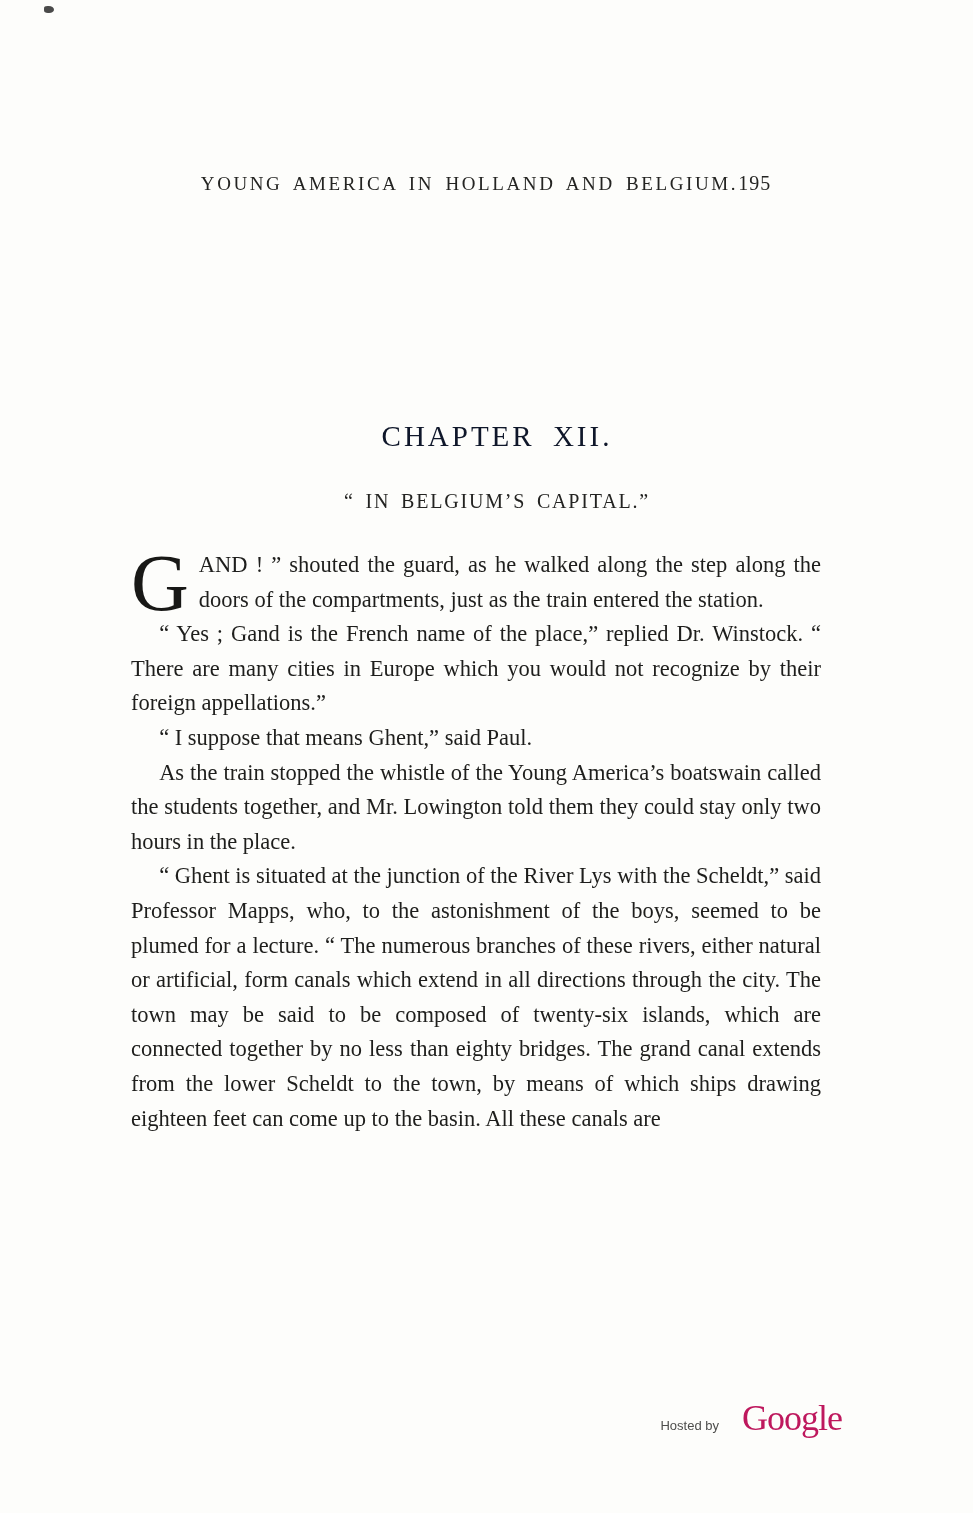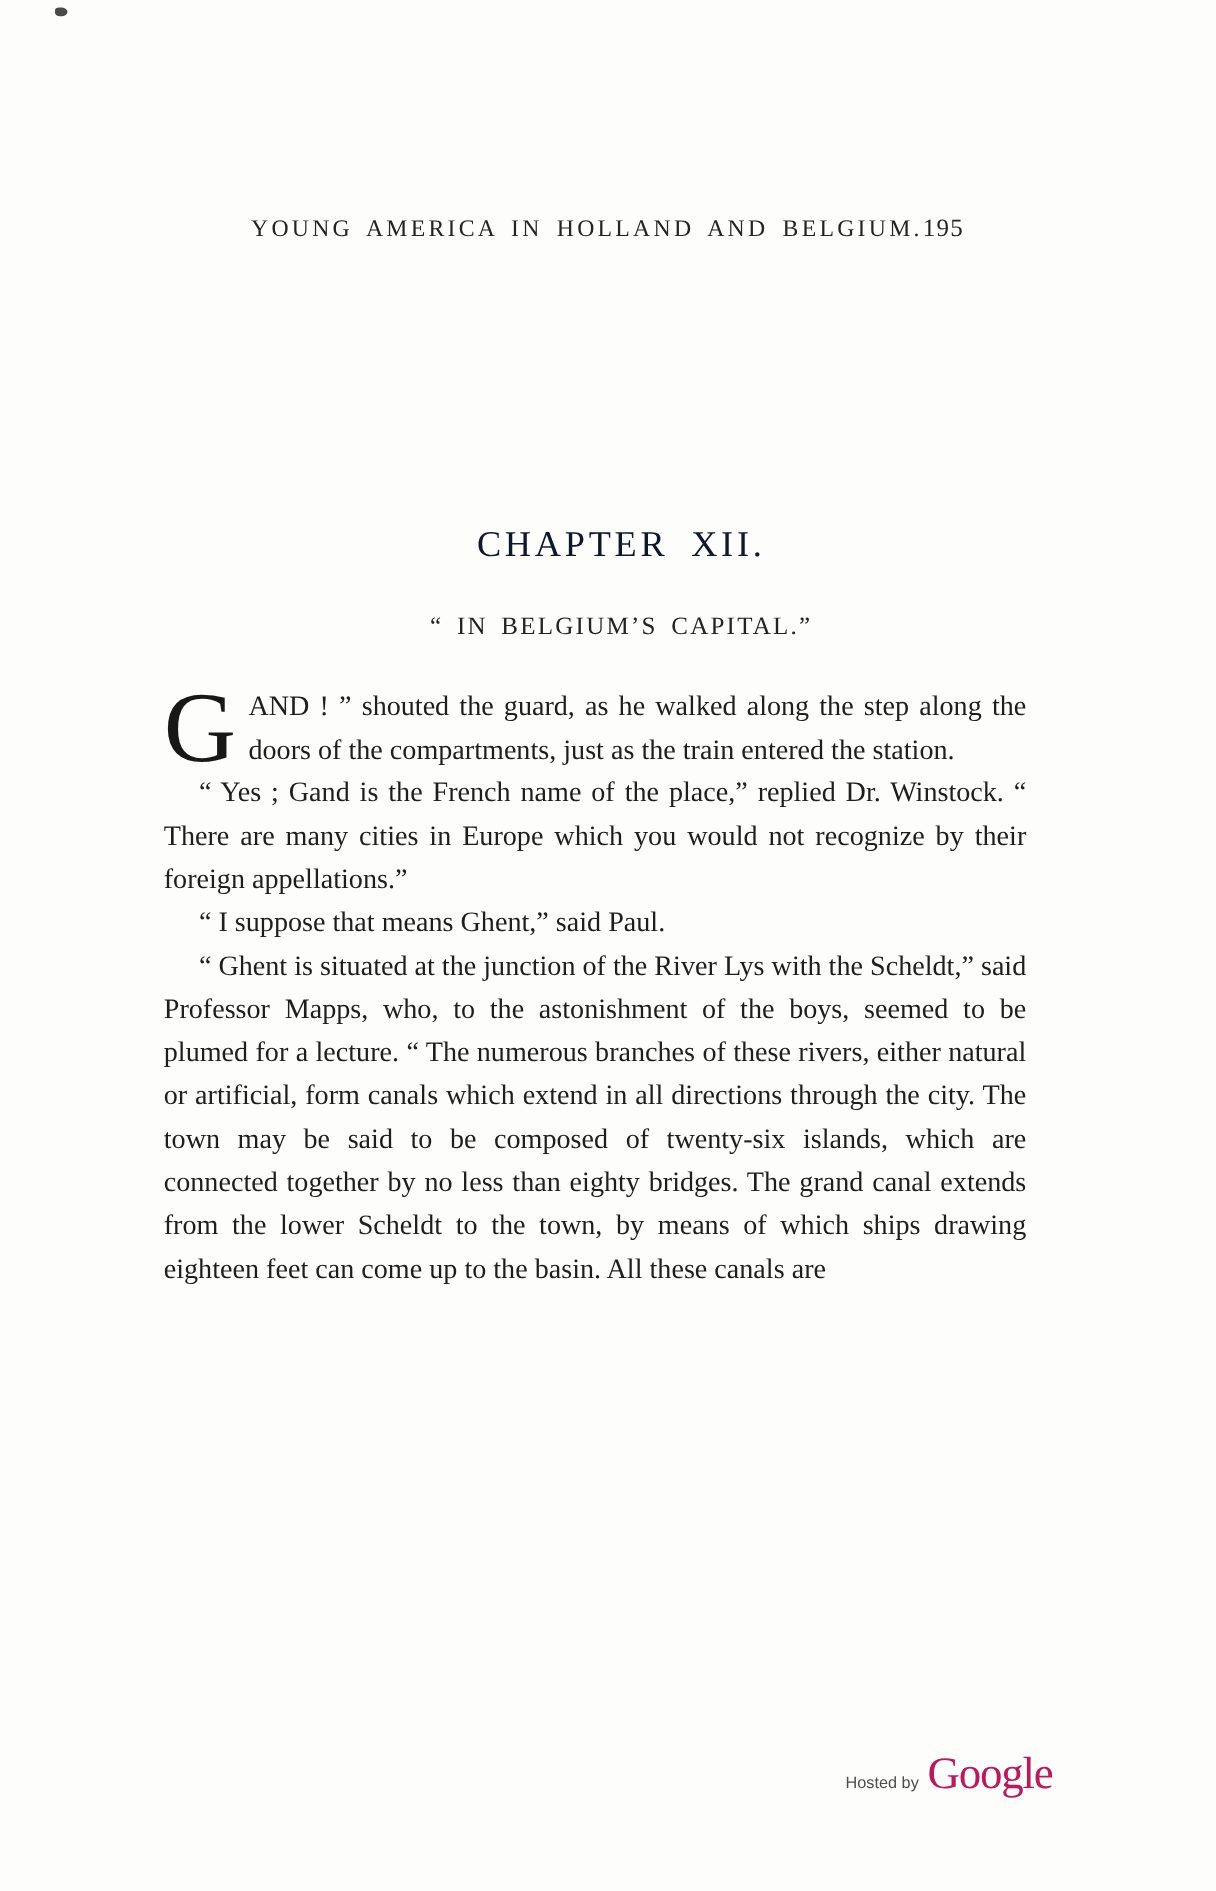--- a/index.html
+++ b/index.html
@@ -104,21 +104,21 @@
     padding: 4px 10px 0 0;
     color: #181816;
   }
   
   .footer {
     position: absolute;
     right: 152px;
     bottom: 74px;
     display: flex;
     align-items: baseline;
-    gap: 7px;
+    gap: 23px;
     margin-top: 12px;
   }
   .hosted-by {
     font-family: "Liberation Sans", sans-serif;
     font-size: 13px;
     color: #4d4d4b;
   }
   .google-logo {
     font-family: "Liberation Serif", serif;
     font-size: 36px;
@@ -143,20 +143,21 @@
 
   <div class="chapter-subtitle">“ IN BELGIUM’S CAPITAL.”</div>
 
   <div class="body-text">
     <p class="first">
       <span class="dropcap">G</span>
       <span>AND ! ” shouted the guard, as he walked along the step along the doors of the compartments, just as the train entered the station.</span>
     </p>
     <p>“ Yes ; Gand is the French name of the place,” replied Dr. Winstock. “ There are many cities in Europe which you would not recognize by their foreign appellations.”</p>
     <p>“ I suppose that means Ghent,” said Paul.</p>
+    <p>As the train stopped the whistle of the Young America’s boatswain called the students together, and Mr. Lowington told them they could stay only two hours in the place.</p>
     <p>“ Ghent is situated at the junction of the River Lys with the Scheldt,” said Professor Mapps, who, to the astonishment of the boys, seemed to be plumed for a lecture. “ The numerous branches of these rivers, either natural or artificial, form canals which extend in all directions through the city. The town may be said to be composed of twenty-six islands, which are connected together by no less than eighty bridges. The grand canal extends from the lower Scheldt to the town, by means of which ships drawing eighteen feet can come up to the basin. All these canals are</p>
   </div>
 
   <div class="footer">
     <span class="hosted-by">Hosted by</span>
     <span class="google-logo">Google</span>
   </div>
 
 </div>
 

